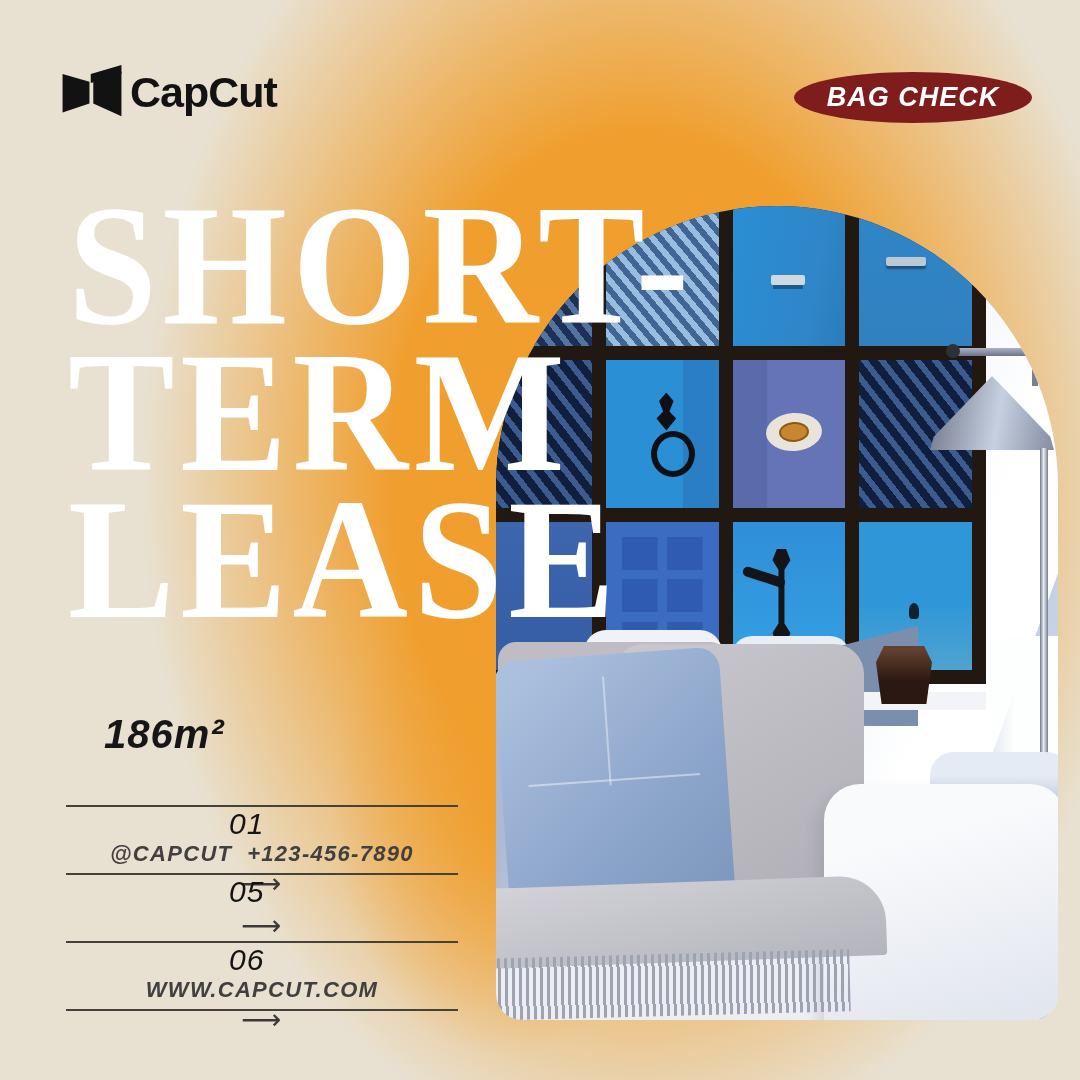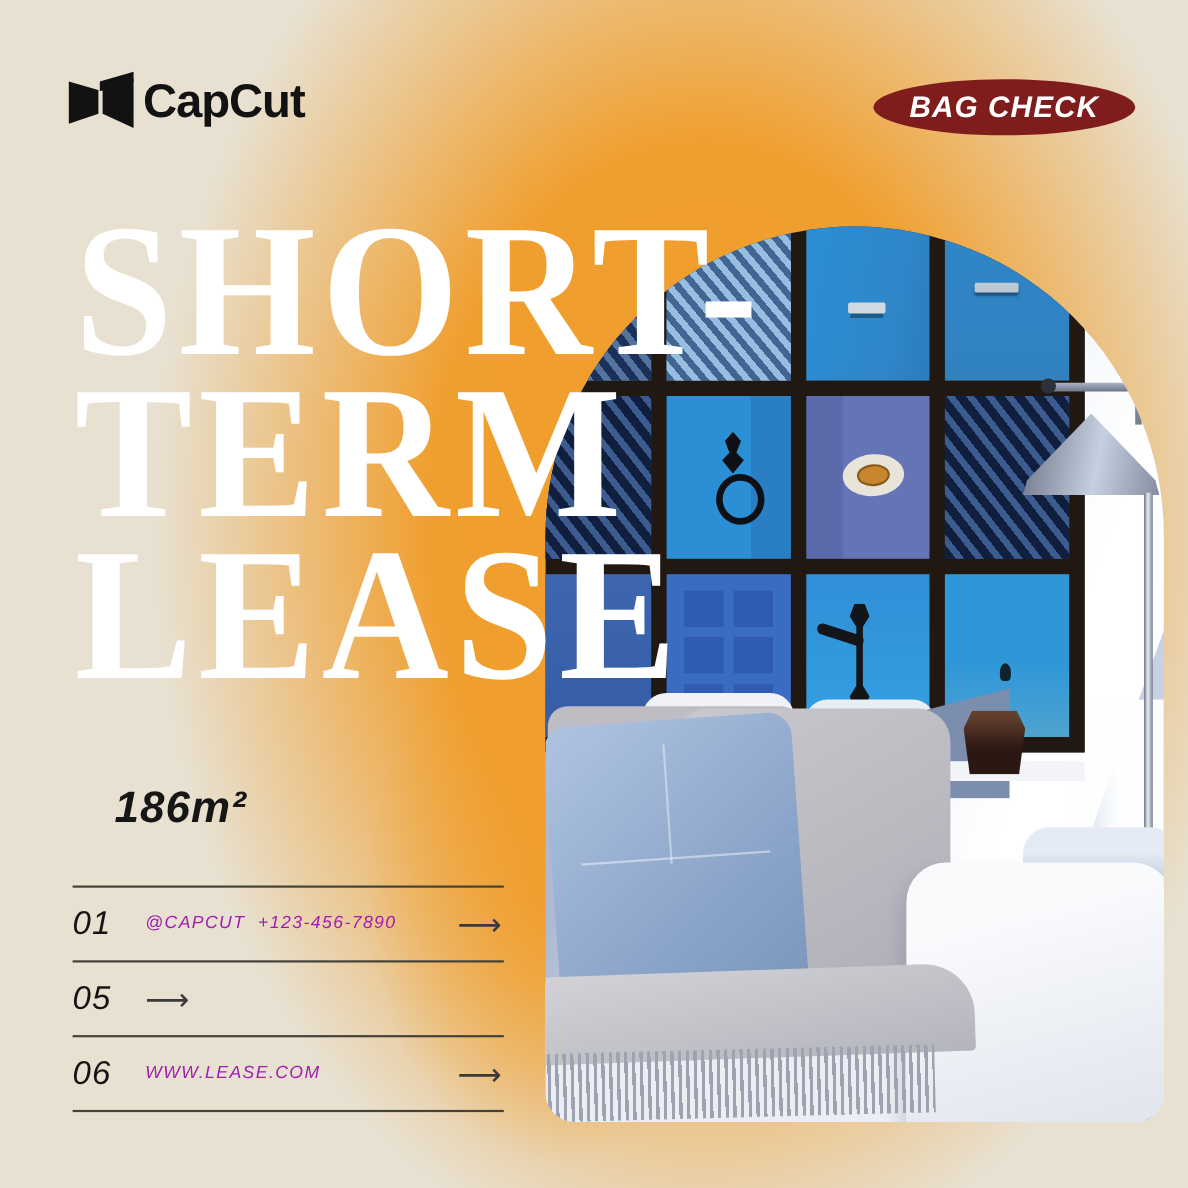--- a/index.html
+++ b/index.html
@@ -103,23 +103,23 @@
   .headline{
     position:absolute;left:68px;top:192px;z-index:20;color:#fff;
     font-family:"Liberation Serif","DejaVu Serif",serif;font-weight:700;
     font-size:172px;line-height:147px;letter-spacing:.035em;
     transform:scaleX(.93);transform-origin:0 0;white-space:nowrap;
   }
   
   .area{position:absolute;left:68px;top:712px;z-index:30;color:#161616;
     font-style:italic;font-weight:600;font-size:40px;letter-spacing:1px;margin-left:36px;}
   .rows{position:absolute;left:66px;top:805px;width:392px;z-index:30;border-bottom:2px solid #45423a;}
-  .row{display:flex;align-items:center;height:66px;border-top:2px solid #45423a;}
+  .row{display:flex;align-items:center;height:66px;border-top:2px solid #45423a;flex-direction:column;}
   .row-num{width:66px;font-style:italic;font-size:30px;color:#141414;letter-spacing:1px;}
-  .row-text{flex:1;font-style:italic;font-size:16px;color:#a21caf;letter-spacing:1.3px;white-space:pre;}
+  .row-text{flex:1;font-style:italic;font-size:22px;color:#404040;letter-spacing:1.3px;white-space:pre;font-weight:bold;}
   .row-arrow{font-family:"DejaVu Sans",sans-serif;font-size:28px;color:#3a3a3a;padding-right:2px;}
 </style>
 </head>
 <body>
 
 <div class="canvas">
 
   <div class="glow-main"></div>
   <div class="glow-low"></div>
 
@@ -211,18 +211,18 @@
       <span class="row-num">01</span>
       <span class="row-text">@CAPCUT  +123-456-7890</span>
       <span class="row-arrow">⟶</span>
     </div>
     <div class="row">
       <span class="row-num">05</span>
       <span class="row-arrow">⟶</span>
     </div>
     <div class="row">
       <span class="row-num">06</span>
-      <span class="row-text">WWW.LEASE.COM</span>
+      <span class="row-text">WWW.CAPCUT.COM</span>
       <span class="row-arrow">⟶</span>
     </div>
   </div>
 
 </div>
 
 </body></html>

